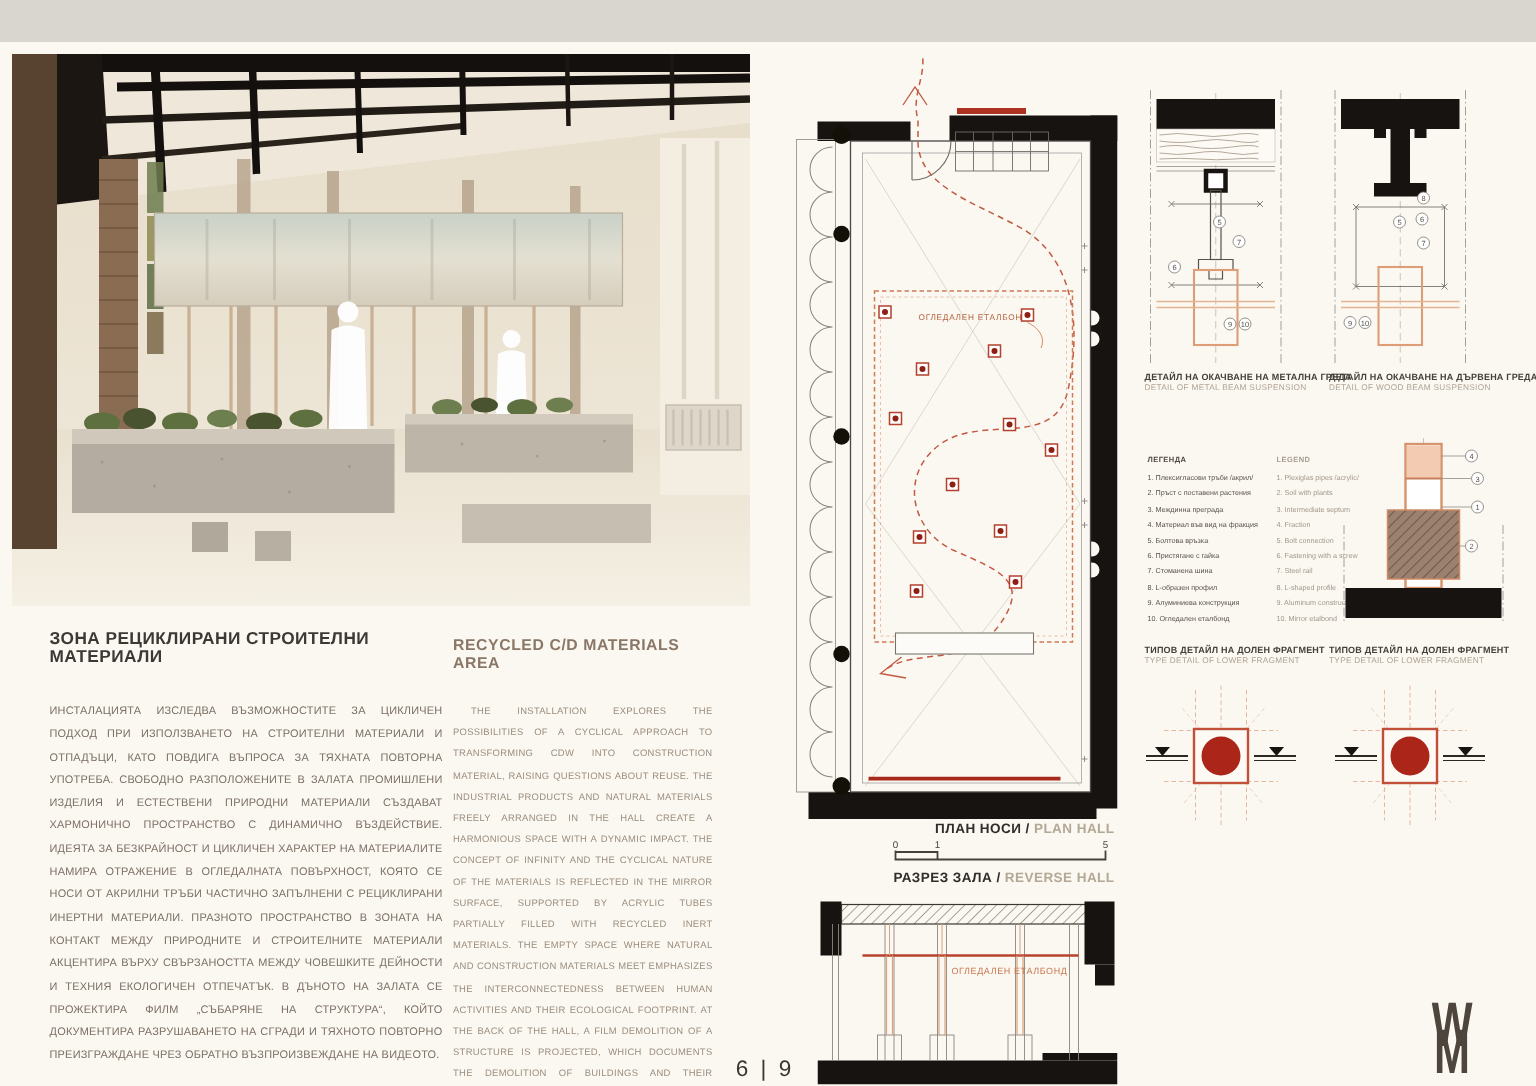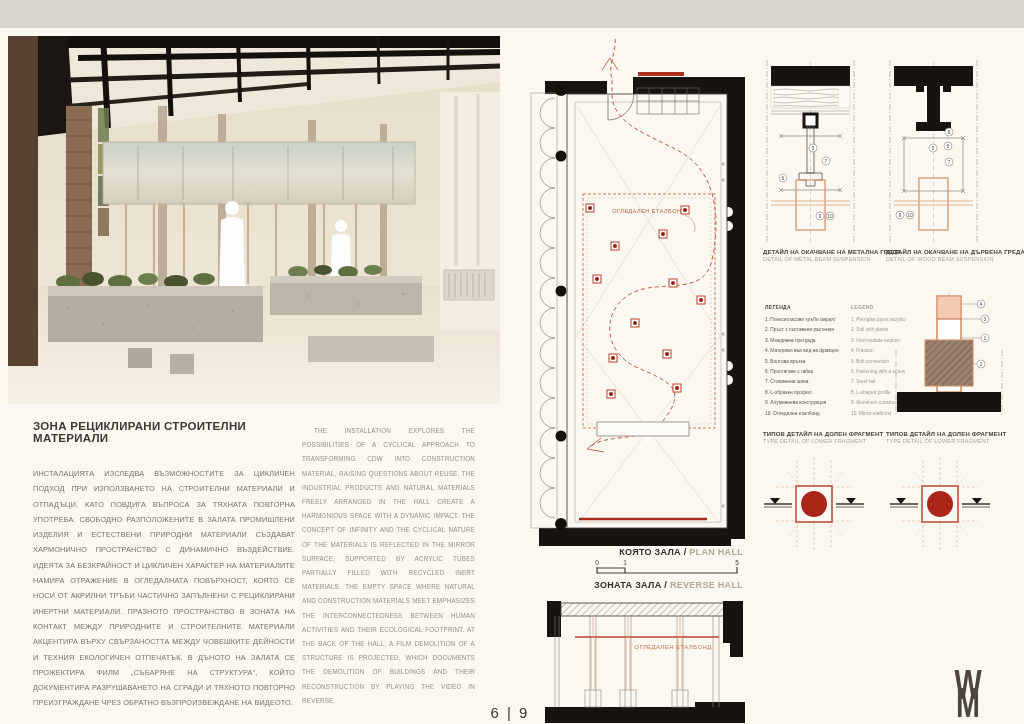--- a/index.html
+++ b/index.html
@@ -211,20 +211,21 @@
         </g>
       </g>
     </svg>
   </div>
 
   <div class="col-bg">
     <h1 class="bg-title">ЗОНА РЕЦИКЛИРАНИ СТРОИТЕЛНИ МАТЕРИАЛИ</h1>
     <p class="body-bg">ИНСТАЛАЦИЯТА ИЗСЛЕДВА ВЪЗМОЖНОСТИТЕ ЗА ЦИКЛИЧЕН ПОДХОД ПРИ ИЗПОЛЗВАНЕТО НА СТРОИТЕЛНИ МАТЕРИАЛИ И ОТПАДЪЦИ, КАТО ПОВДИГА ВЪПРОСА ЗА ТЯХНАТА ПОВТОРНА УПОТРЕБА. СВОБОДНО РАЗПОЛОЖЕНИТЕ В ЗАЛАТА ПРОМИШЛЕНИ ИЗДЕЛИЯ И ЕСТЕСТВЕНИ ПРИРОДНИ МАТЕРИАЛИ СЪЗДАВАТ ХАРМОНИЧНО ПРОСТРАНСТВО С ДИНАМИЧНО ВЪЗДЕЙСТВИЕ. ИДЕЯТА ЗА БЕЗКРАЙНОСТ И ЦИКЛИЧЕН ХАРАКТЕР НА МАТЕРИАЛИТЕ НАМИРА ОТРАЖЕНИЕ В ОГЛЕДАЛНАТА ПОВЪРХНОСТ, КОЯТО СЕ НОСИ ОТ АКРИЛНИ ТРЪБИ ЧАСТИЧНО ЗАПЪЛНЕНИ С РЕЦИКЛИРАНИ ИНЕРТНИ МАТЕРИАЛИ. ПРАЗНОТО ПРОСТРАНСТВО В ЗОНАТА НА КОНТАКТ МЕЖДУ ПРИРОДНИТЕ И СТРОИТЕЛНИТЕ МАТЕРИАЛИ АКЦЕНТИРА ВЪРХУ СВЪРЗАНОСТТА МЕЖДУ ЧОВЕШКИТЕ ДЕЙНОСТИ И ТЕХНИЯ ЕКОЛОГИЧЕН ОТПЕЧАТЪК. В ДЪНОТО НА ЗАЛАТА СЕ ПРОЖЕКТИРА ФИЛМ „СЪБАРЯНЕ НА СТРУКТУРА“, КОЙТО ДОКУМЕНТИРА РАЗРУШАВАНЕТО НА СГРАДИ И ТЯХНОТО ПОВТОРНО ПРЕИЗГРАЖДАНЕ ЧРЕЗ ОБРАТНО ВЪЗПРОИЗВЕЖДАНЕ НА ВИДЕОТО.</p>
   </div>
   <div class="col-en">
+    <h2 class="en-title">RECYCLED C/D MATERIALS AREA</h2>
     <p class="body-en">THE INSTALLATION EXPLORES THE POSSIBILITIES OF A CYCLICAL APPROACH TO TRANSFORMING CDW INTO CONSTRUCTION MATERIAL, RAISING QUESTIONS ABOUT REUSE. THE INDUSTRIAL PRODUCTS AND NATURAL MATERIALS FREELY ARRANGED IN THE HALL CREATE A HARMONIOUS SPACE WITH A DYNAMIC IMPACT. THE CONCEPT OF INFINITY AND THE CYCLICAL NATURE OF THE MATERIALS IS REFLECTED IN THE MIRROR SURFACE, SUPPORTED BY ACRYLIC TUBES PARTIALLY FILLED WITH RECYCLED INERT MATERIALS. THE EMPTY SPACE WHERE NATURAL AND CONSTRUCTION MATERIALS MEET EMPHASIZES THE INTERCONNECTEDNESS BETWEEN HUMAN ACTIVITIES AND THEIR ECOLOGICAL FOOTPRINT. AT THE BACK OF THE HALL, A FILM DEMOLITION OF A STRUCTURE IS PROJECTED, WHICH DOCUMENTS THE DEMOLITION OF BUILDINGS AND THEIR RECONSTRUCTION BY PLAYING THE VIDEO IN REVERSE.</p>
   </div>
 
   <div class="plan-svg">
     <svg width="230" height="512" viewBox="0 0 230 512">
 
       <g stroke="#d8d3ca" stroke-width=".6">
         <line x1="62" y1="300" x2="205" y2="488"></line>
           <line x1="205" y1="300" x2="62" y2="488"></line>
         <line x1="62" y1="70" x2="205" y2="300"></line>
@@ -330,37 +331,37 @@
         <path d="M206,128 h4 M208,126 v4"></path>
           <path d="M206,144 h4 M208,142 v4"></path>
         <path d="M206,298 h4 M208,296 v4"></path>
           <path d="M206,314 h4 M208,312 v4"></path>
         <path d="M206,470 h4 M208,468 v4"></path>
       </g>
     </svg>
   </div>
 
   <div class="plan-caption">
-    <span>КОЯТО ЗАЛА</span>
+    <span>ПЛАН НОСИ</span>
     <span>/</span>
     <span class="cap-en">PLAN HALL</span>
   </div>
   <div class="scalebar">
     <svg width="146" height="18" viewBox="0 0 146 18">
       <g font-family="Liberation Sans, sans-serif" font-size="6.5" fill="#44403b">
         <text x="2" y="7" text-anchor="middle">0</text>
         <text x="30" y="7" text-anchor="middle">1</text>
         <text x="142" y="7" text-anchor="middle">5</text>
       </g>
       <path d="M2,9 L2,15 L142,15 L142,9 M2,10 L30,10 L30,15" fill="none" stroke="#44403b" stroke-width="1.2"></path>
     </svg>
   </div>
 
   <div class="section-caption">
-    <span>ЗОНАТА ЗАЛА</span>
+    <span>РАЗРЕЗ ЗАЛА</span>
     <span>/</span>
     <span class="cap-en">REVERSE HALL</span>
   </div>
   <div class="section-svg">
     <svg width="200" height="128" viewBox="0 0 200 128">
       <defs>
         <pattern id="hatchSlab" width="5" height="5" patternUnits="userSpaceOnUse" patternTransform="rotate(45)">
           <line x1="0" y1="0" x2="0" y2="5" stroke="#8d867c" stroke-width="1"></line>
         </pattern>
       </defs>

